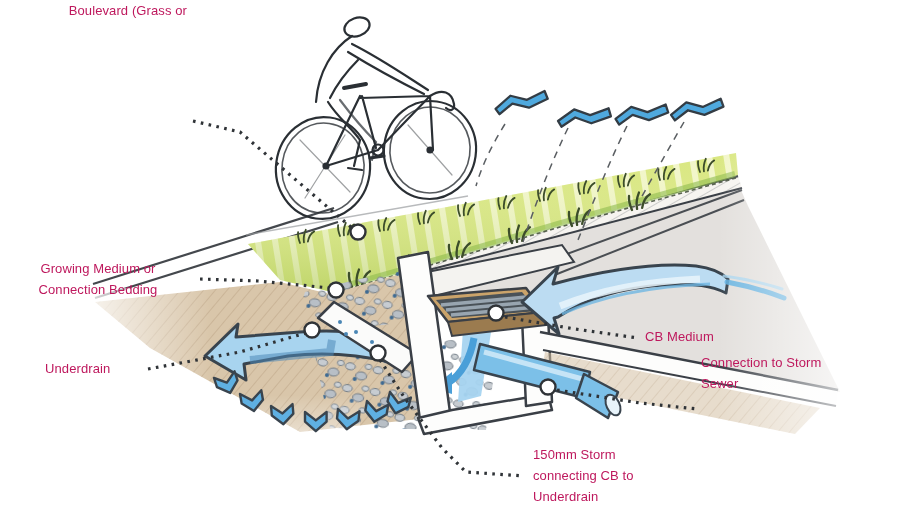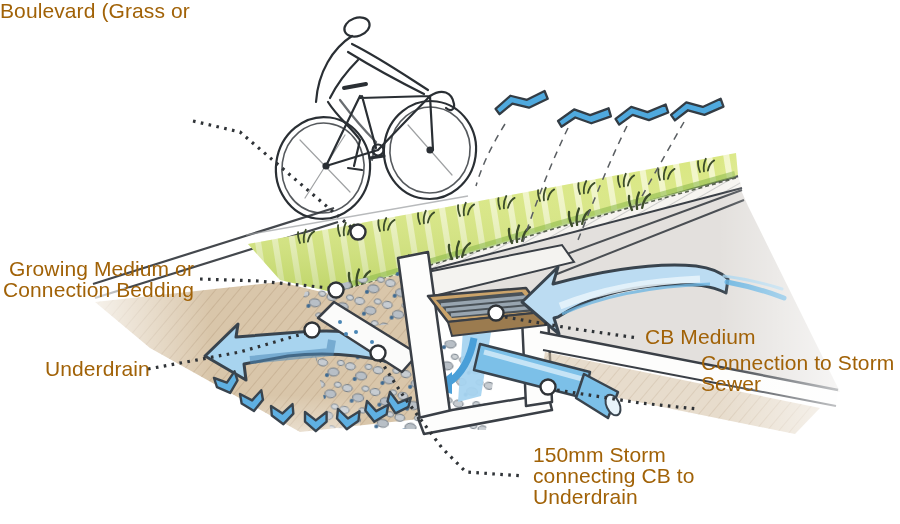--- a/index.html
+++ b/index.html
@@ -1,23 +1,23 @@
 <!DOCTYPE html>
 <html><head>
 <meta charset="utf-8">
 <style>
   html,body{margin:0;padding:0;background:#fff;}
   #stage{position:relative;width:900px;height:524px;background:#ffffff;overflow:hidden;
          font-family:"Liberation Sans", sans-serif;}
   #art{position:absolute;left:0;top:0;}
-  .lbl{position:absolute;font-size:21px;line-height:21px;color:#a16207;
+  .lbl{position:absolute;font-size:13px;line-height:21px;color:#be185d;
        letter-spacing:.1px;white-space:nowrap;}
   .lbl .line{display:block;}
   .lbl.right{text-align:right;}
-  .lbl.center{text-align:right;}
+  .lbl.center{text-align:center;}
 </style>
 </head>
 <body>
 
 <div id="stage">
 
 <svg id="art" width="900" height="524" viewBox="0 0 900 524">
   <defs>
     <pattern id="grassStripes" width="17" height="44" patternUnits="userSpaceOnUse" patternTransform="rotate(-9)">
       <rect width="17" height="44" fill="#d9e77f"></rect>

